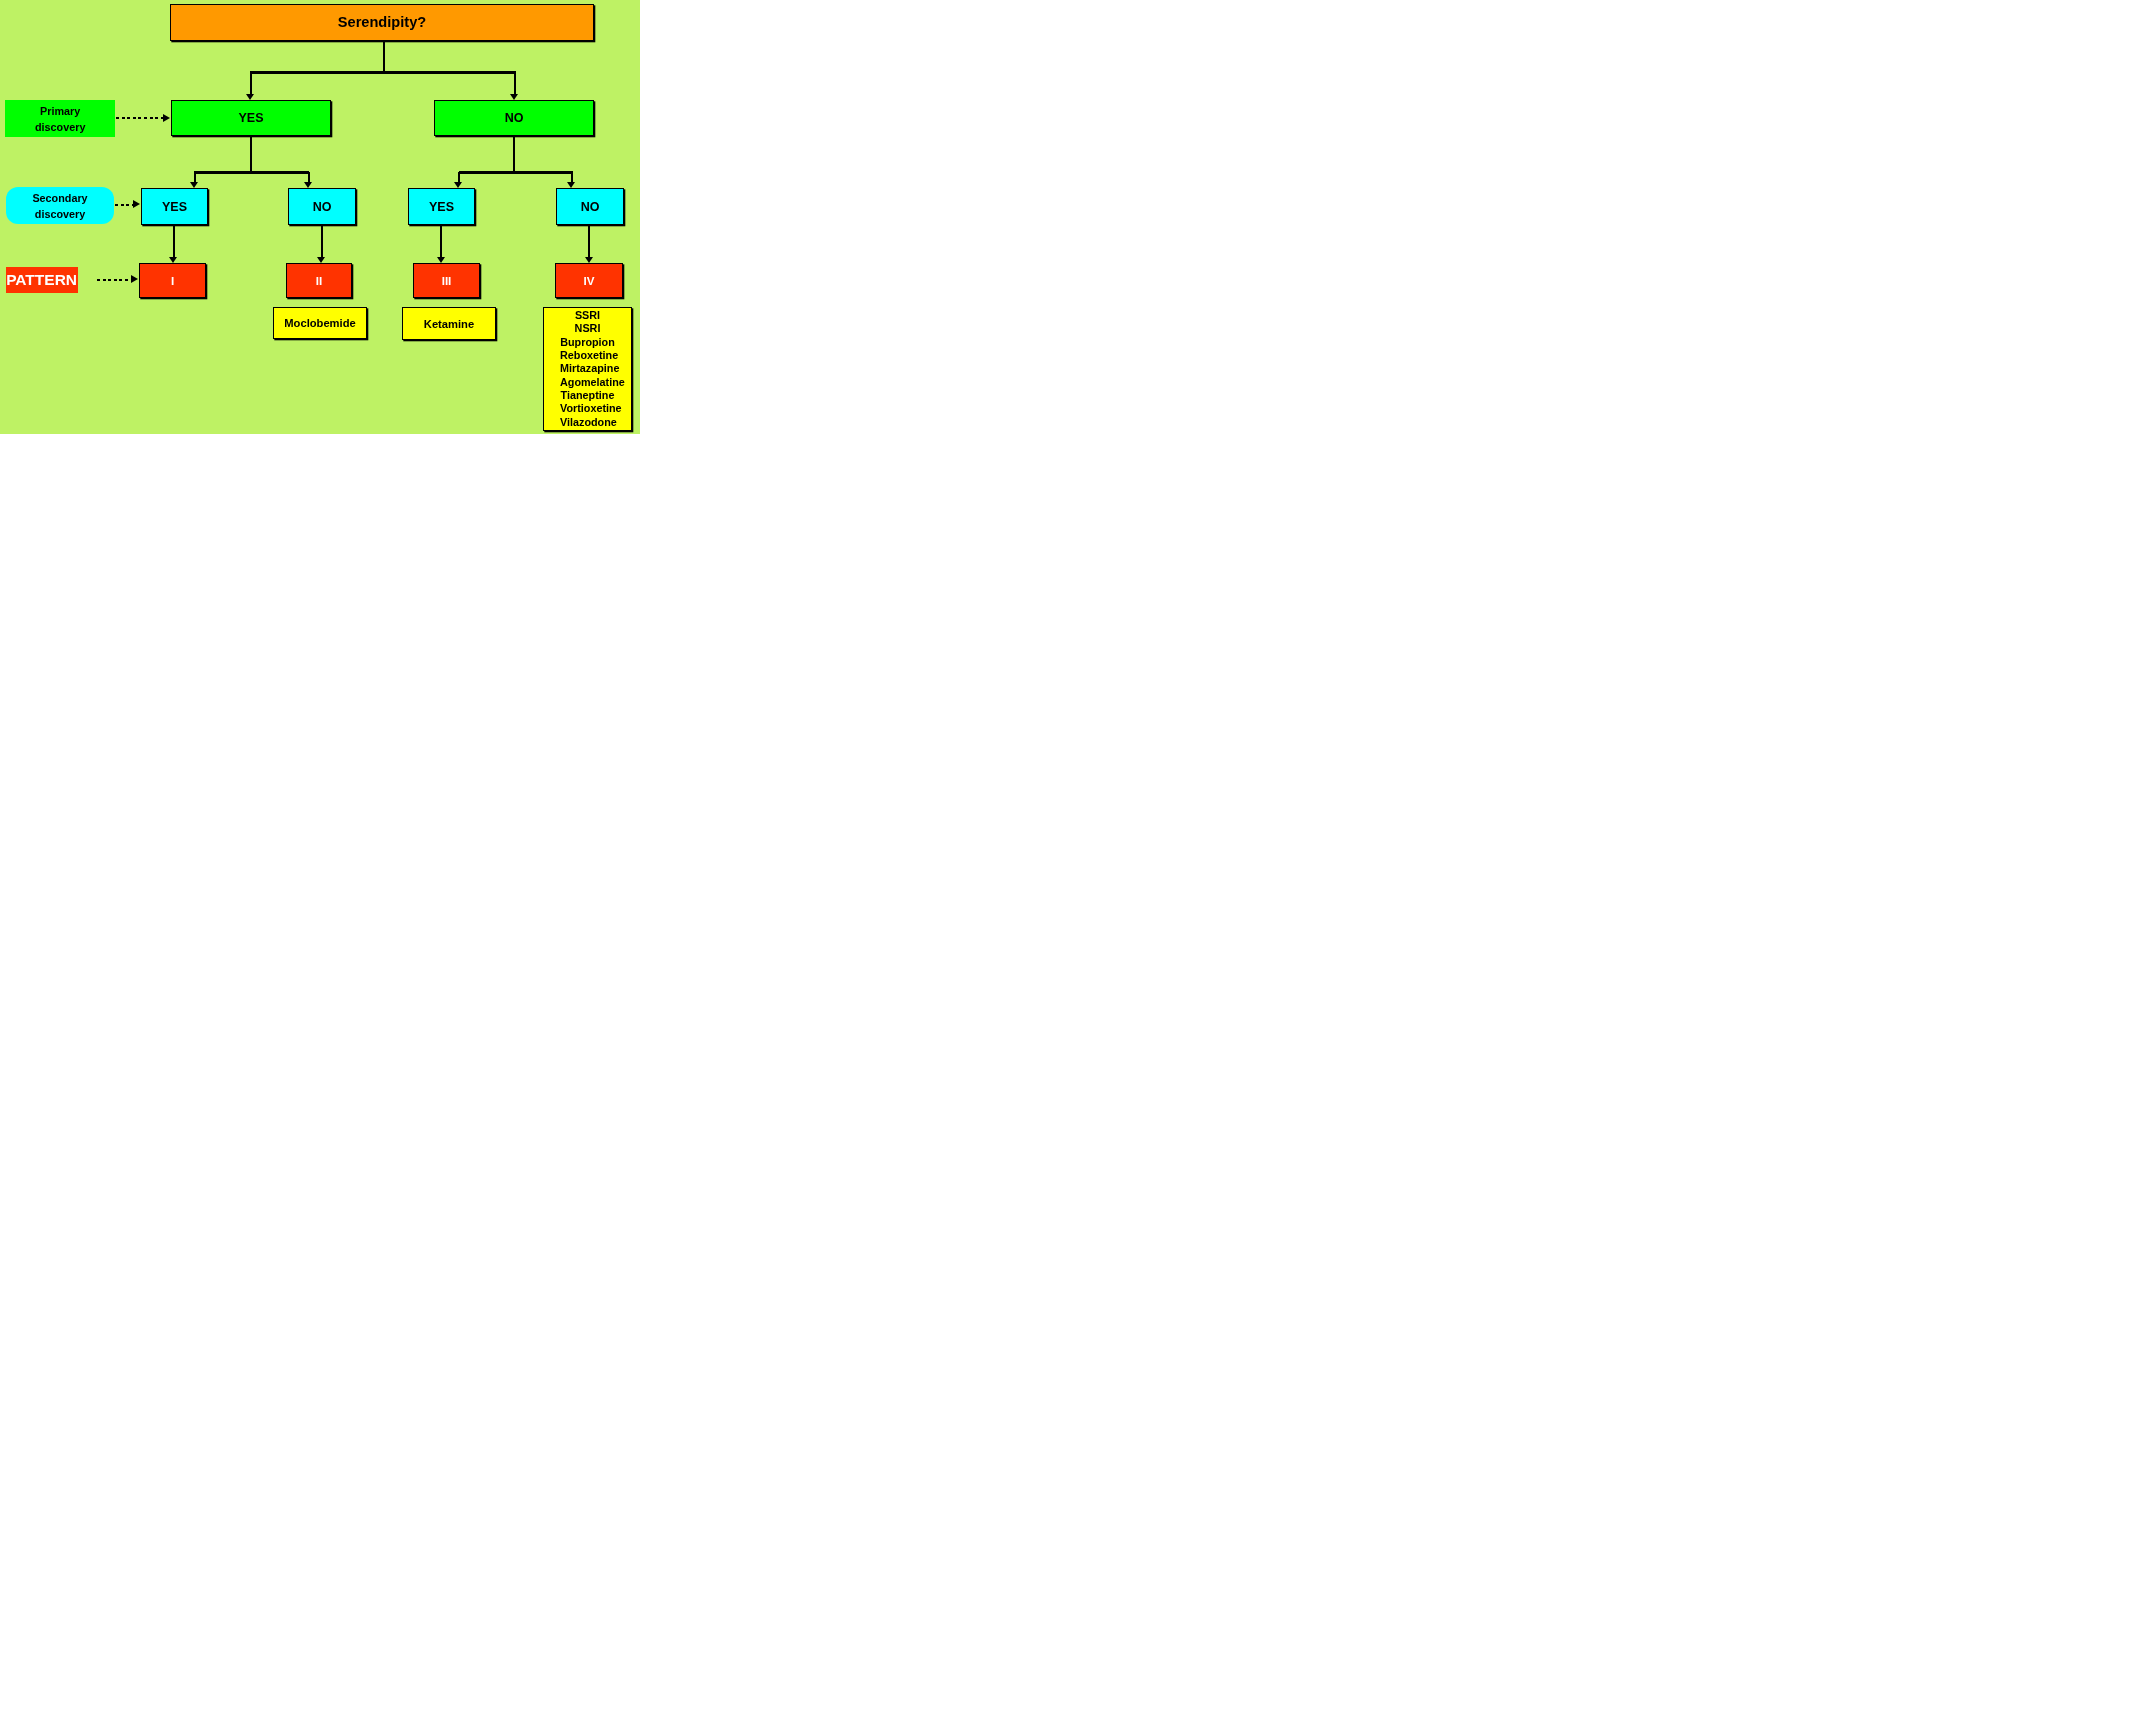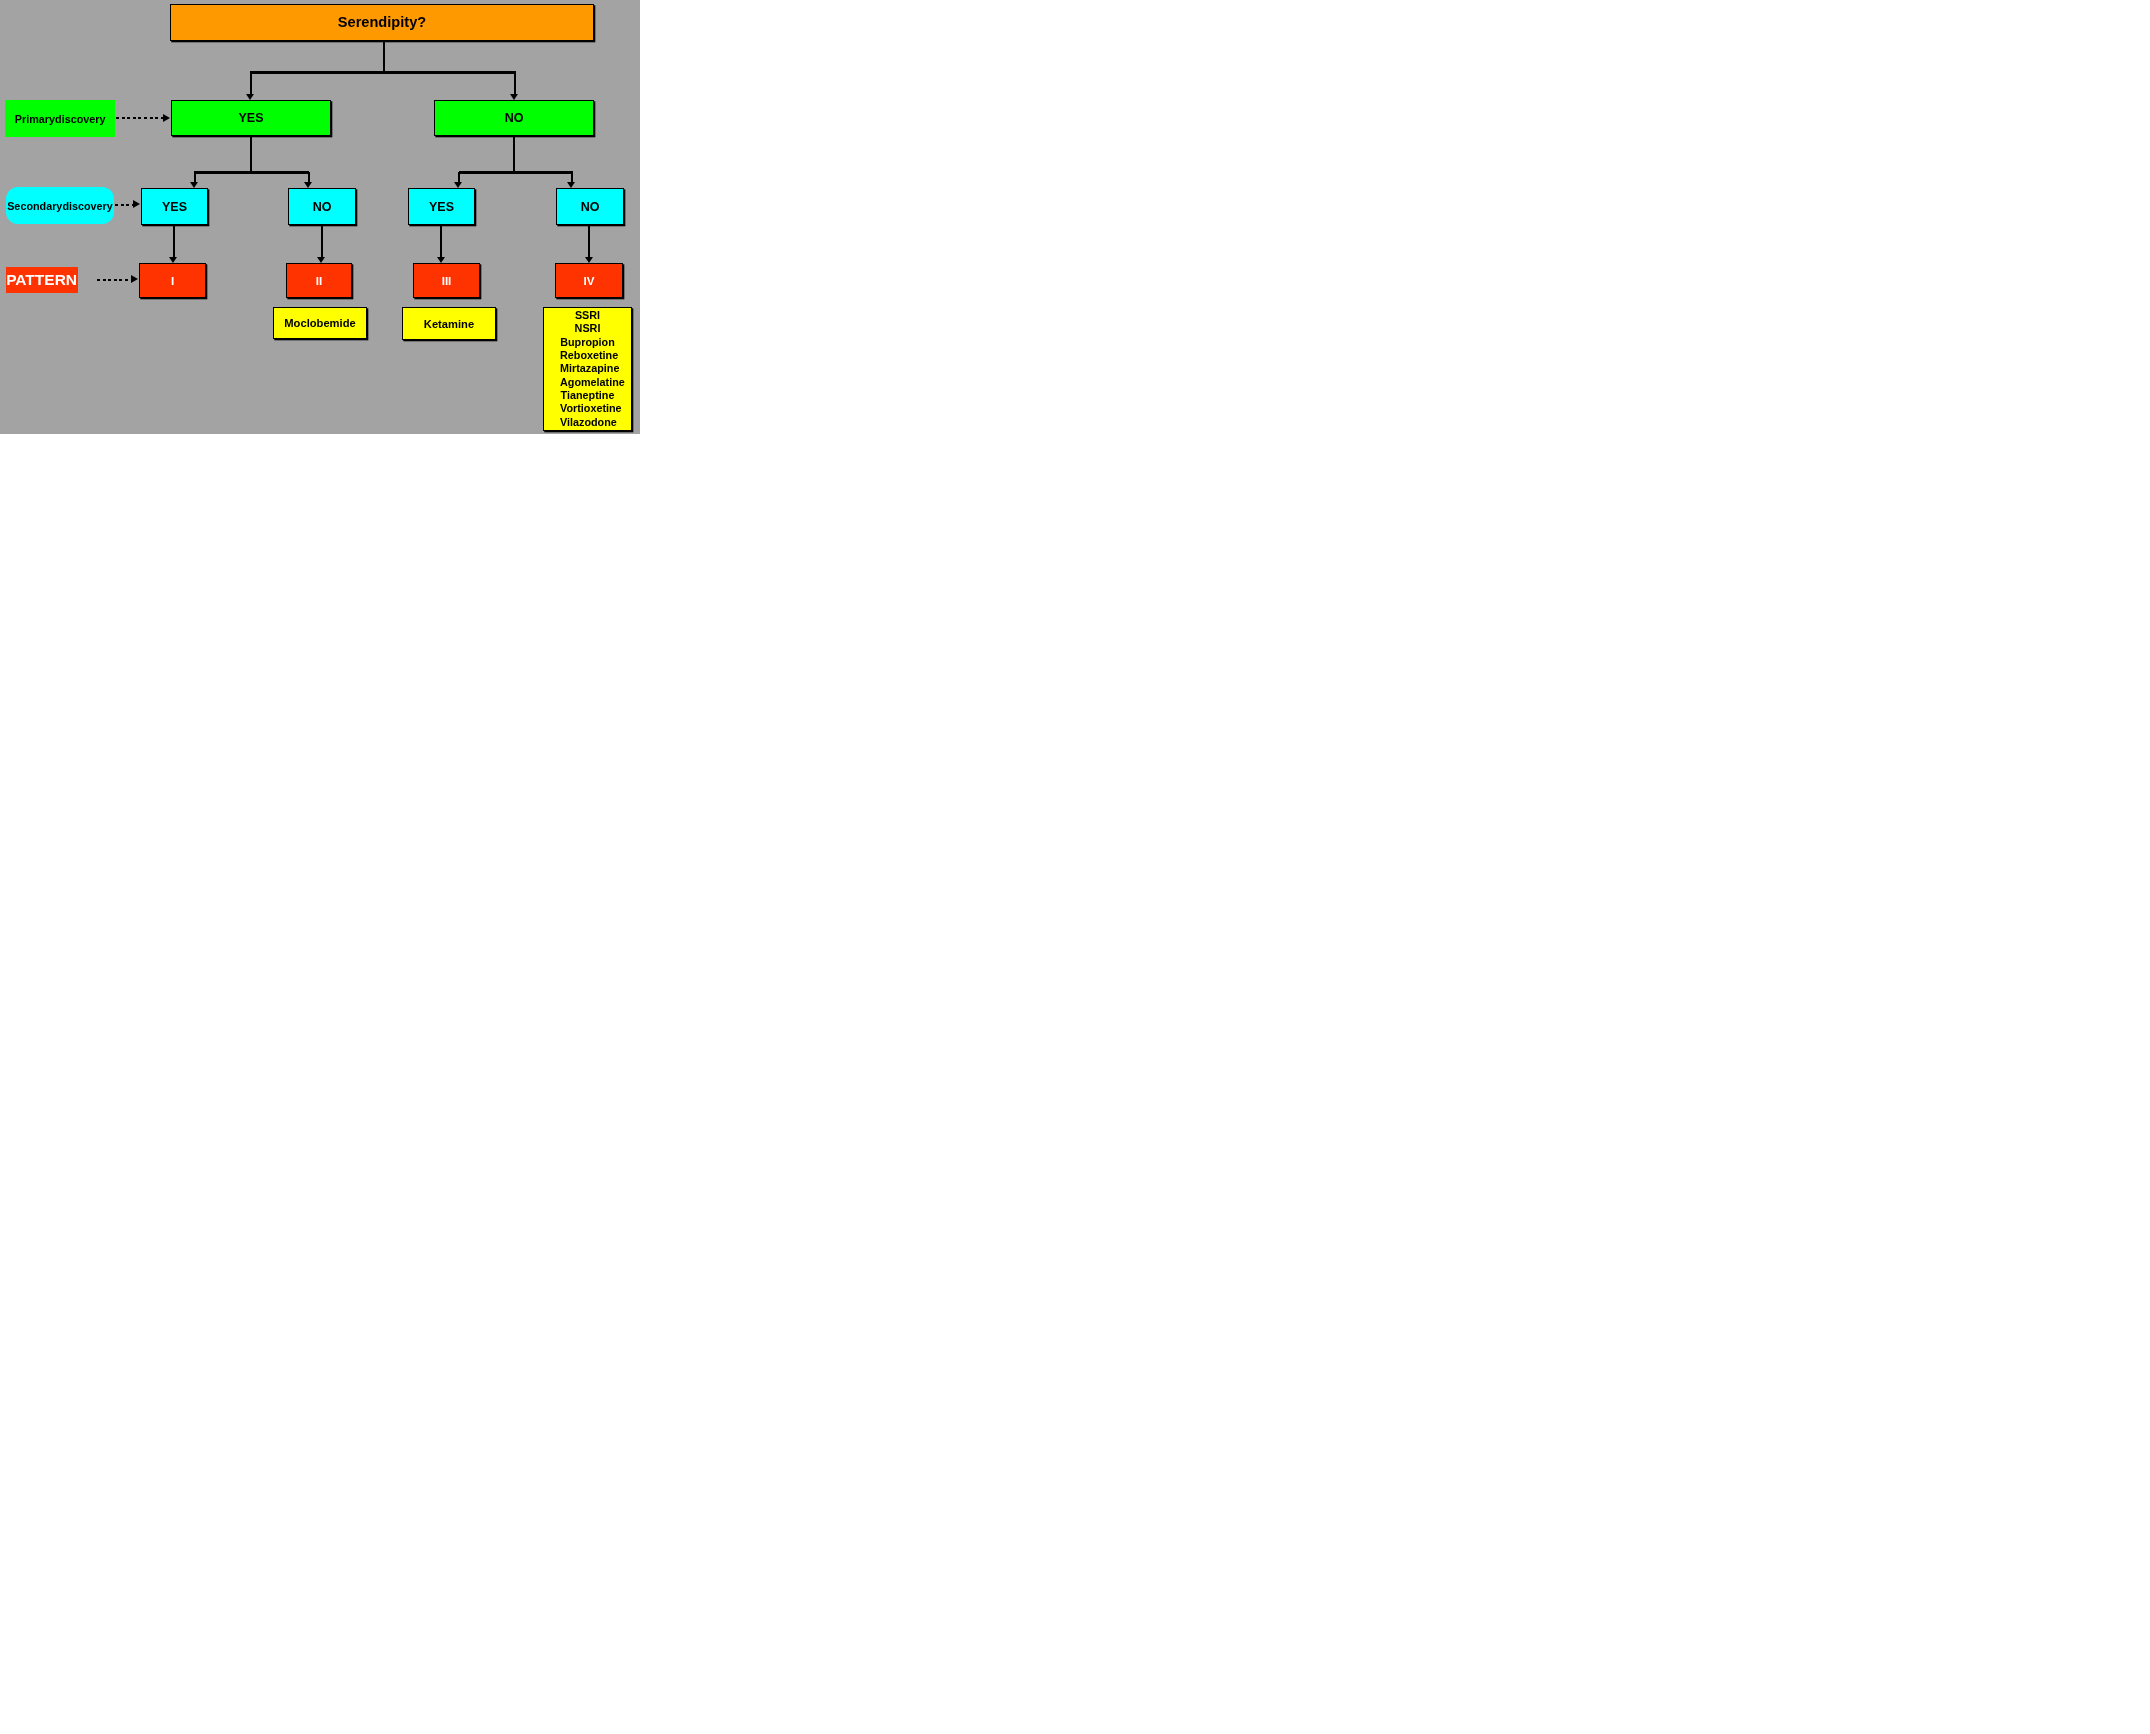--- a/index.html
+++ b/index.html
@@ -3,31 +3,31 @@
 <meta charset="utf-8">
 <title>Serendipity flowchart</title>
 <style>
   :root{
     --title-fill:#FF9900; --primary-fill:#00FF00; --secondary-fill:#00FFFF;
     --pattern-fill:#FF3300; --drug-fill:#FFFF00; --line:#000000;
     --text:#000000; --pattern-text:#FFFFFF;
   }
   html,body{margin:0;padding:0;background:#ffffff;}
   .canvas{
-    position:relative; width:640px; height:434px; background:#a3a3a3;
+    position:relative; width:640px; height:434px; background:#bef264;
     font-family:"Liberation Sans","DejaVu Sans",sans-serif; font-weight:700; color:var(--text);
     overflow:hidden;
   }
   .box{
     position:absolute; box-sizing:border-box; border:1.7px solid var(--line);
     box-shadow:1.3px 1.3px 0 0 var(--line);
     display:flex; align-items:center; justify-content:center; text-align:center;
   }
   .label{
-    position:absolute; box-sizing:border-box; display:flex; flex-direction:row;
+    position:absolute; box-sizing:border-box; display:flex; flex-direction:column;
     align-items:center; justify-content:center; text-align:center;
   }
   .f-title{background:var(--title-fill); font-size:14.6px;}
   .f-green{background:var(--primary-fill); font-size:12.5px;}
   .f-cyan{background:var(--secondary-fill); font-size:12.5px;}
   .f-red{background:var(--pattern-fill); color:var(--pattern-text); font-size:11.6px;}
   .f-yellow{background:var(--drug-fill); font-size:11.2px;}
   .lbl-green{background:var(--primary-fill); font-size:10.8px; line-height:16px;}
   .lbl-cyan{background:var(--secondary-fill); font-size:10.8px; line-height:16px;}
   .lbl-red{background:var(--pattern-fill); color:var(--pattern-text); font-size:15.5px;}

